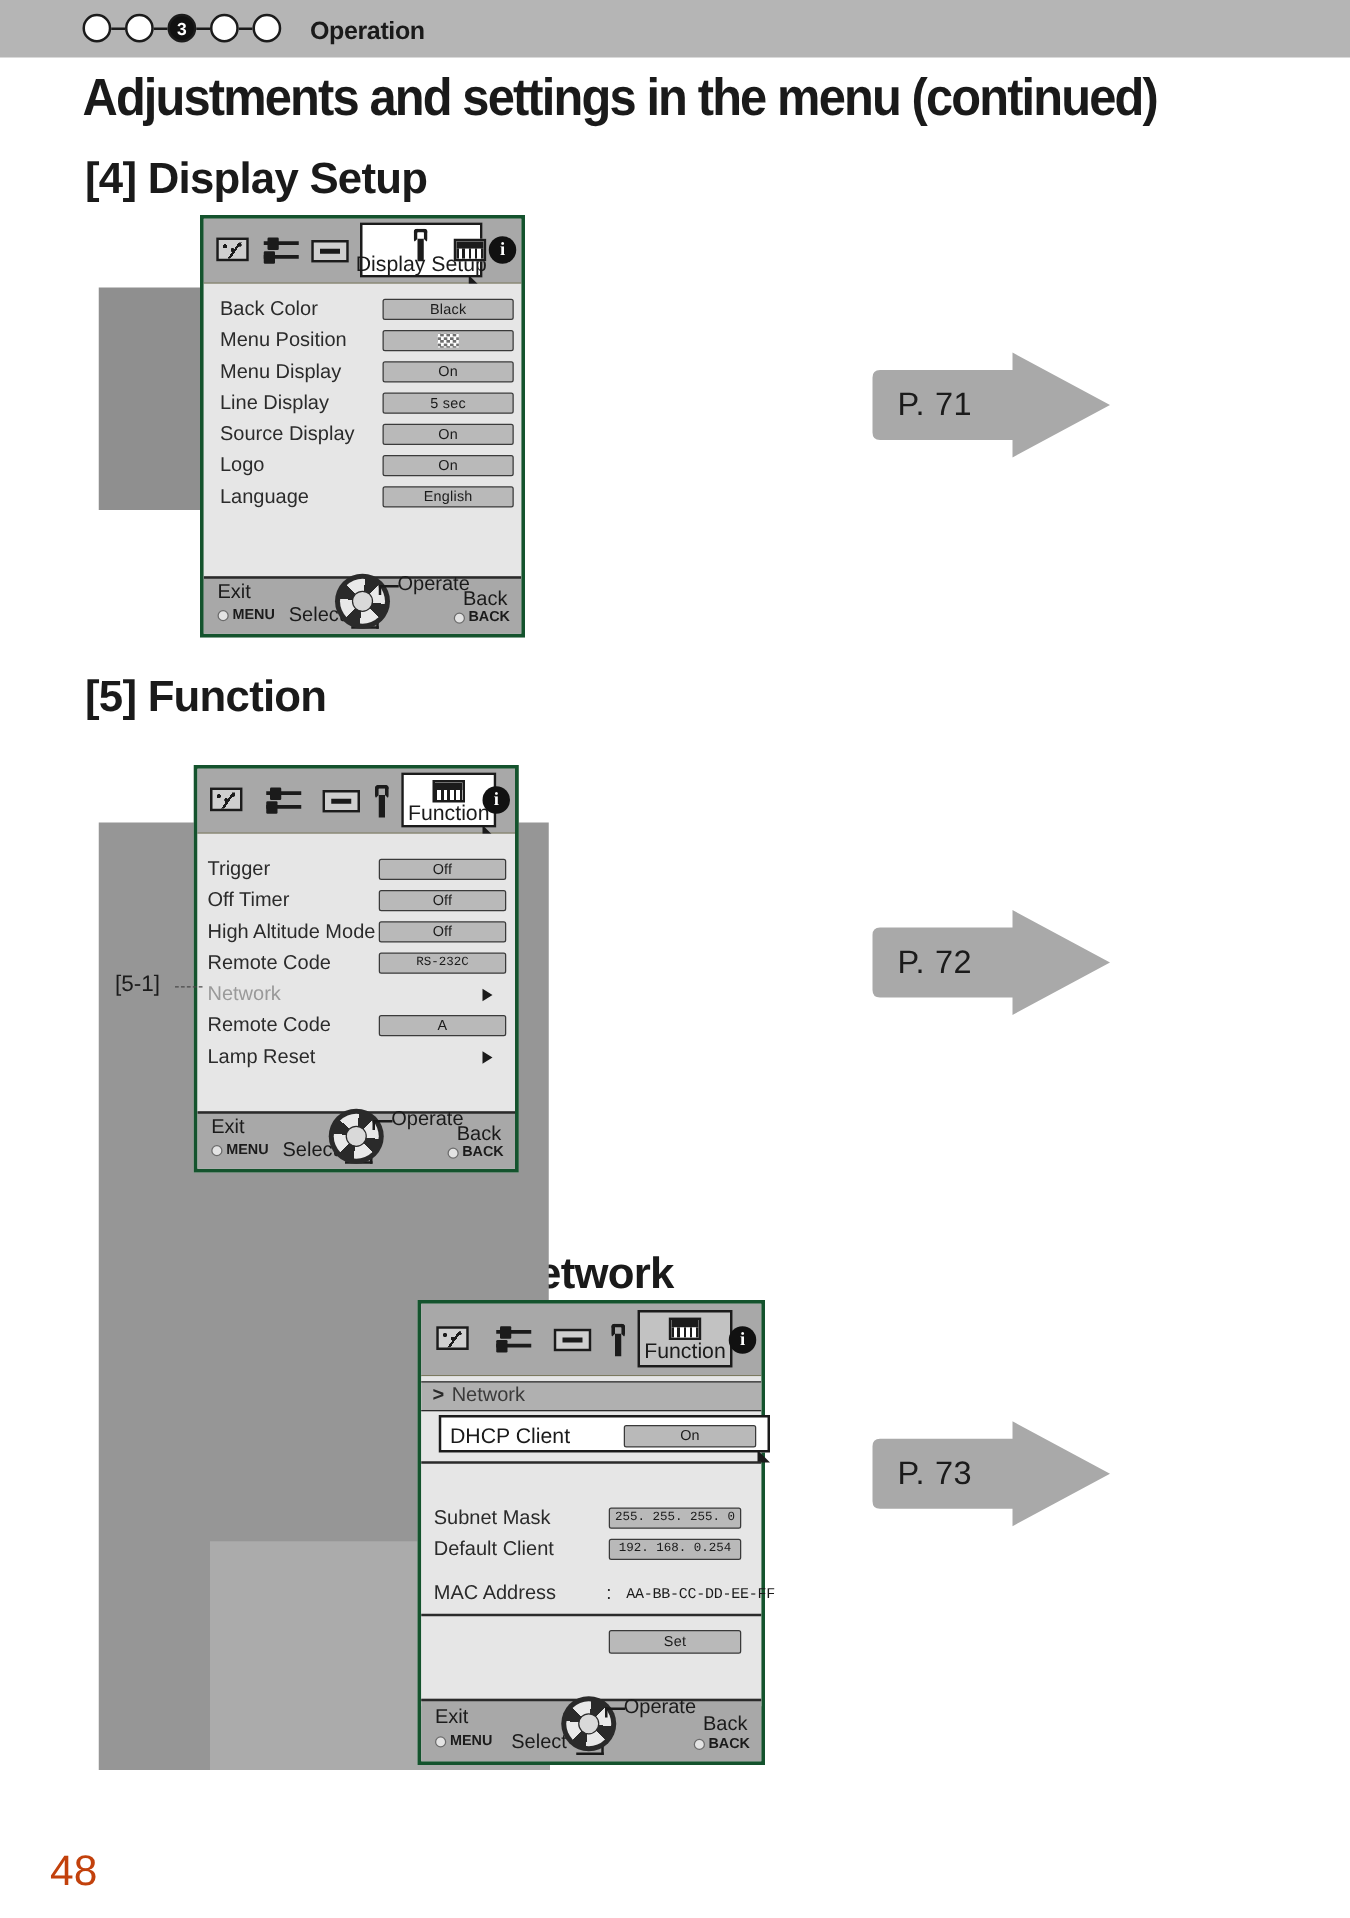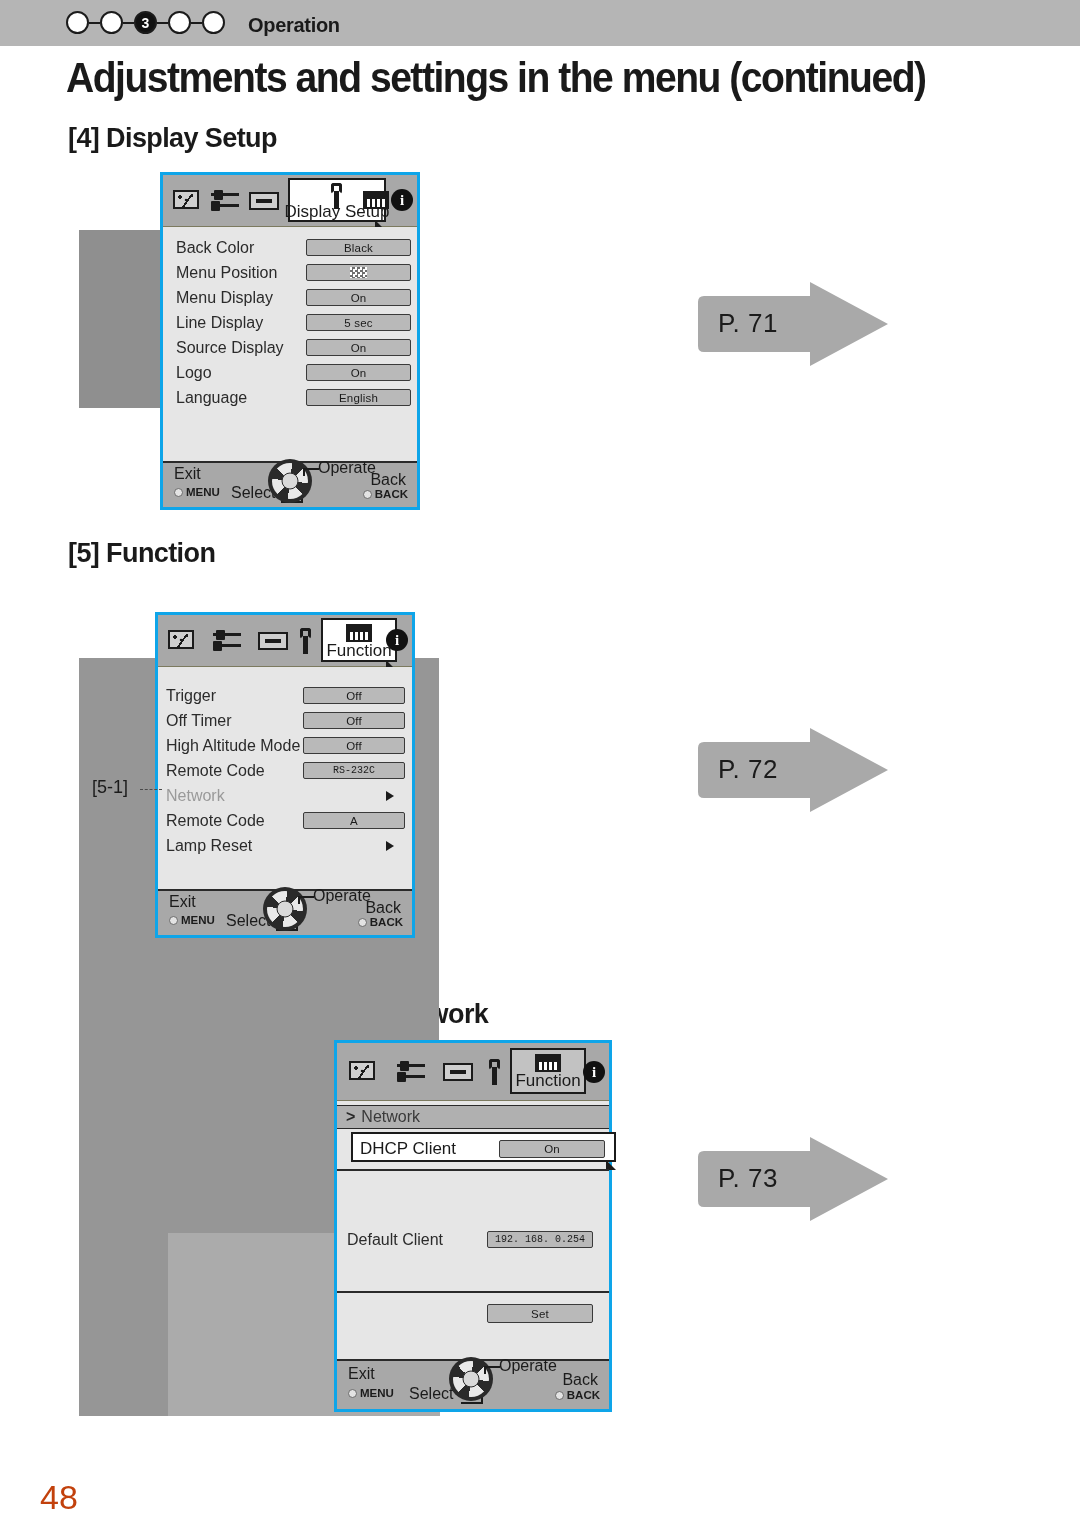--- a/index.html
+++ b/index.html
@@ -67,39 +67,39 @@
     font-weight: bold;
     letter-spacing: -1.6px;
     transform: scaleX(0.93);
     transform-origin: left center;
     white-space: nowrap;
   }
 
   
   .sec-head {
     position: absolute;
-    font-size: 27px;
+    font-size: 35px;
     font-weight: bold;
     letter-spacing: -0.6px;
     white-space: nowrap;
   }
   #head-display { left: 68px; top: 123px; }
   #head-function { left: 68px; top: 538px; }
   #head-network  { left: 325px; top: 999px; }
 
   
   .grey-block { position: absolute; }
   #grey-a { left: 79px;  top: 230px;  width: 113px; height: 178px; background: #8f8f8f; }
   #grey-b { left: 79px;  top: 658px;  width: 360px; height: 758px; background: #969696; }
   #grey-c { left: 168px; top: 1233px; width: 272px; height: 183px; background: #ababab; }
 
   
   .osd {
     position: absolute;
-    border: 3px solid #0ea5e9;
+    border: 3px solid #14532d;
     background: #e6e6e6;
     box-sizing: border-box;
   }
   .osd-tabs {
     position: relative;
     height: 52px;
     background: #a8a8a8;
     border-bottom: 1px solid #7c7a5f;
     display: flex;
     align-items: center;
@@ -713,25 +713,34 @@
     </div>
 
     <div class="nw-highlight" style="left:4px; top:31px; width:265px; height:30px;margin-left:10px;">
       <span class="label" style="position:absolute; left:7px; top:5px; font-size:17px;">DHCP Client</span>
       <span class="value-box" style="left:146px; top:6px; width:106px; height:18px;">On</span>
       <span class="nub"></span>
     </div>
 
     <div class="hrule" style="top:68px;"></div>
 
+    <div class="row" style="top:101px;">
+      <span class="label" style="left:10px;">Subnet Mask</span>
+      <span class="value-box mono" style="left:150px; width:106px;">255. 255. 255.   0</span>
+    </div>
     <div class="row" style="top:126px;">
       <span class="label" style="left:10px;">Default Client</span>
       <span class="value-box mono" style="left:150px; width:106px;">192. 168.   0.254</span>
     </div>
 
+    <div class="row" style="top:161px;">
+      <span class="label" style="left:10px;">MAC Address</span>
+      <span class="mac-colon" style="left:148px; top:4px;">:</span>
+      <span class="mac-val" style="left:164px; top:6px;">AA-BB-CC-DD-EE-FF</span>
+    </div>
 
     <div class="hrule" style="top:190px;"></div>
 
     <div class="row" style="top:200px;">
       <span class="value-box" style="left:150px; width:106px; height:19px;">Set</span>
     </div>
   </div>
 
   <div class="osd-footer" style="height:48px;">
     <div class="foot-exit" style="top:4px;">Exit</div>

